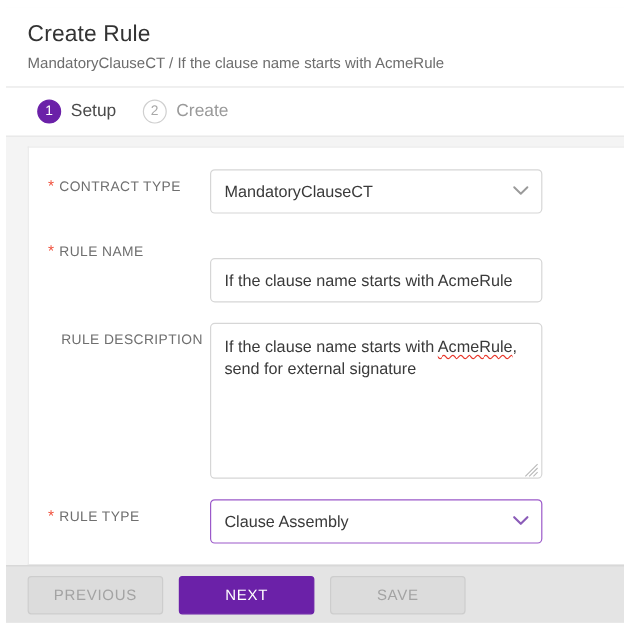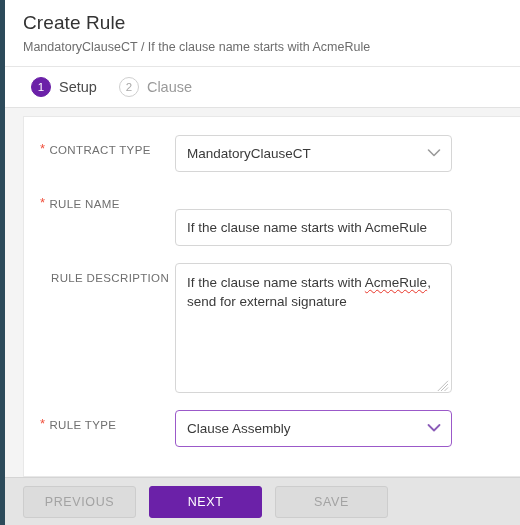--- a/index.html
+++ b/index.html
@@ -16,20 +16,21 @@
     color: #333333;
     position: relative;
   }
 
   
   #app {
     position: absolute;
     inset: 0;
     display: flex;
     flex-direction: row;
+    align-items: center;
   }
 
   .left-rail {
     width: 5px;
     flex: 0 0 5px;
     background: #2c4a5a;
   }
 
   .page {
     flex: 1 1 auto;
@@ -283,21 +284,21 @@
       <div class="breadcrumb">MandatoryClauseCT / If the clause name starts with AcmeRule</div>
     </div>
 
     <div class="stepbar">
       <div class="step active">
         <div class="step-num">1</div>
         <div class="step-label">Setup</div>
       </div>
       <div class="step inactive">
         <div class="step-num">2</div>
-        <div class="step-label">Clause</div>
+        <div class="step-label">Create</div>
       </div>
     </div>
 
     <div class="body-area">
       <div class="card">
 
         <div class="field-row">
           <div class="field-label">
             <span class="req-star">*</span>
             <span>CONTRACT TYPE</span>

